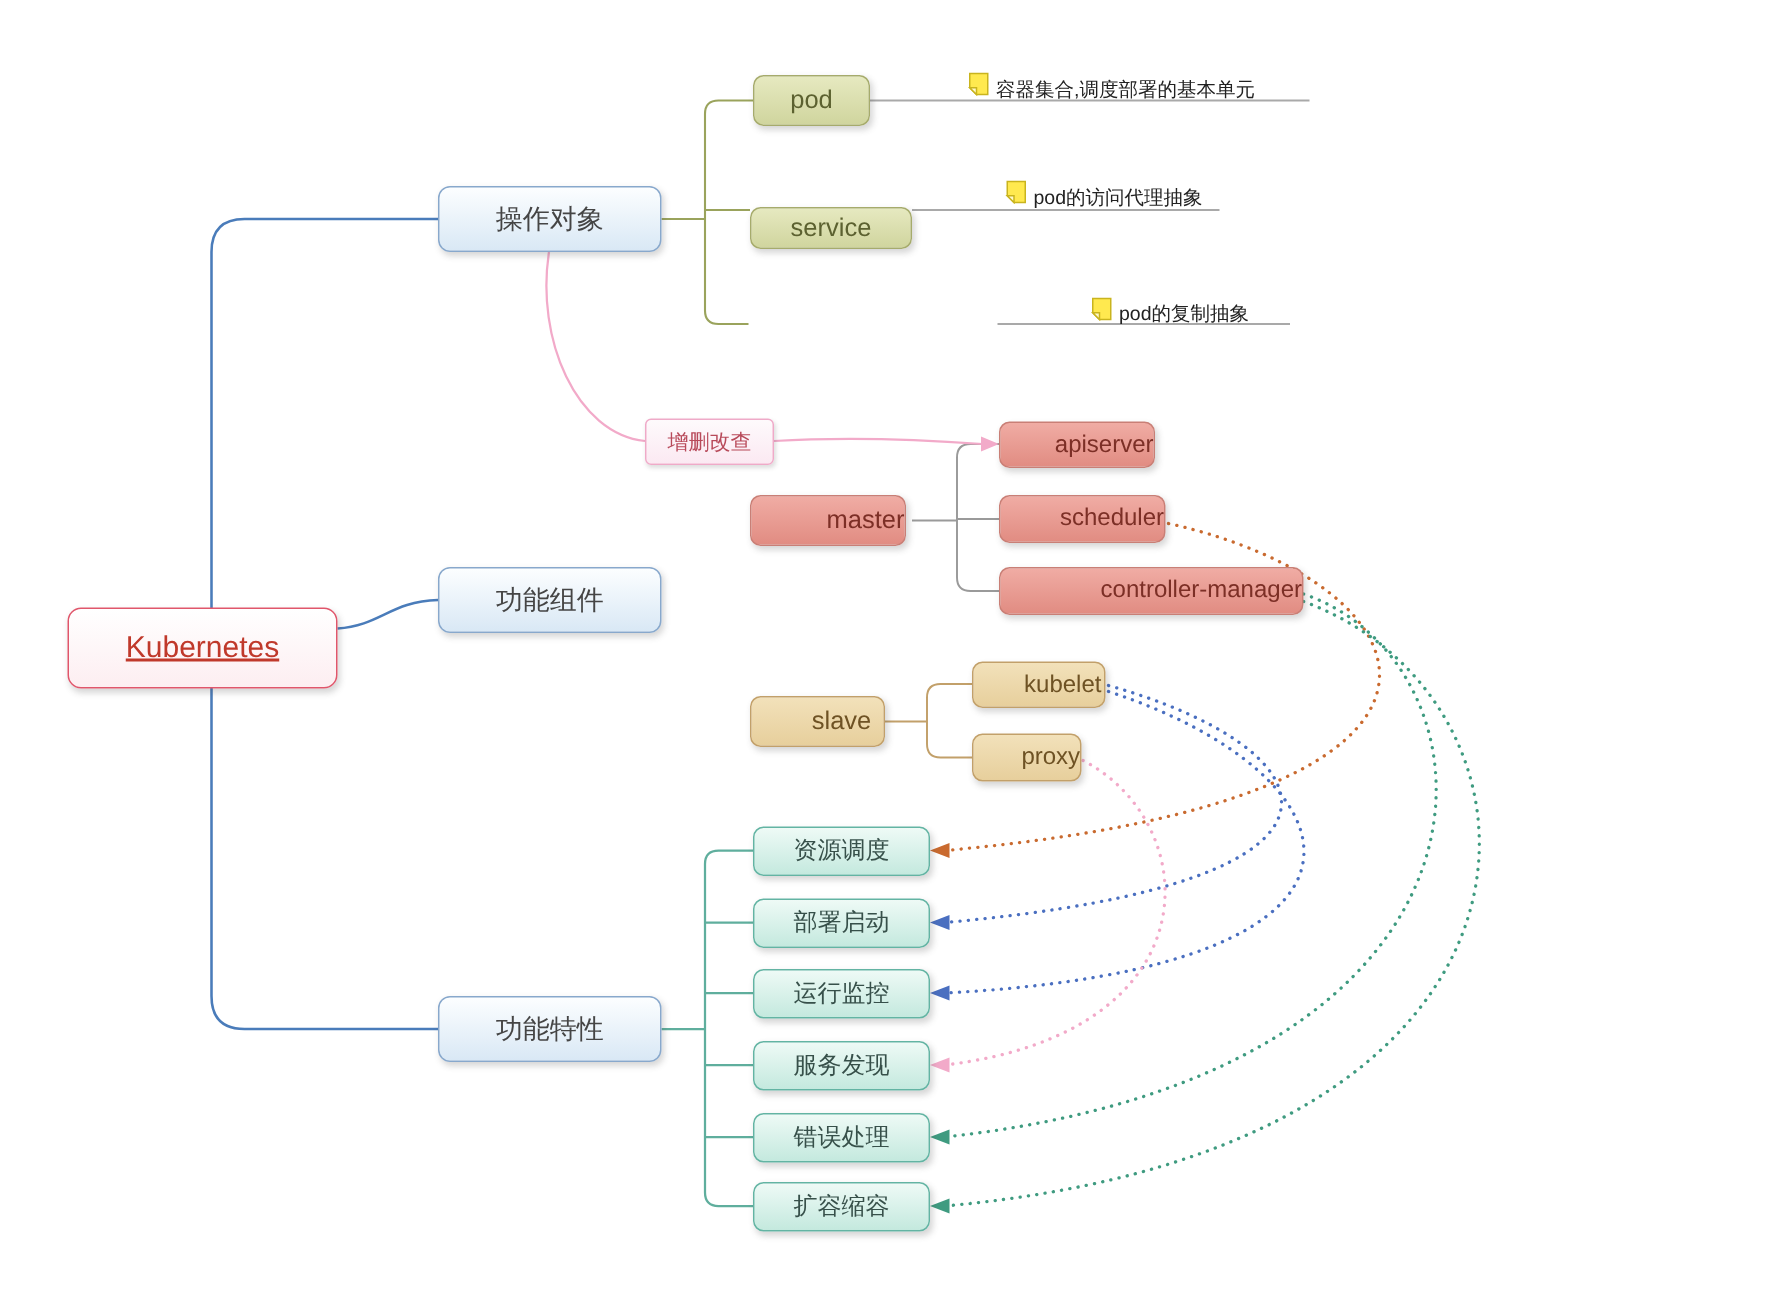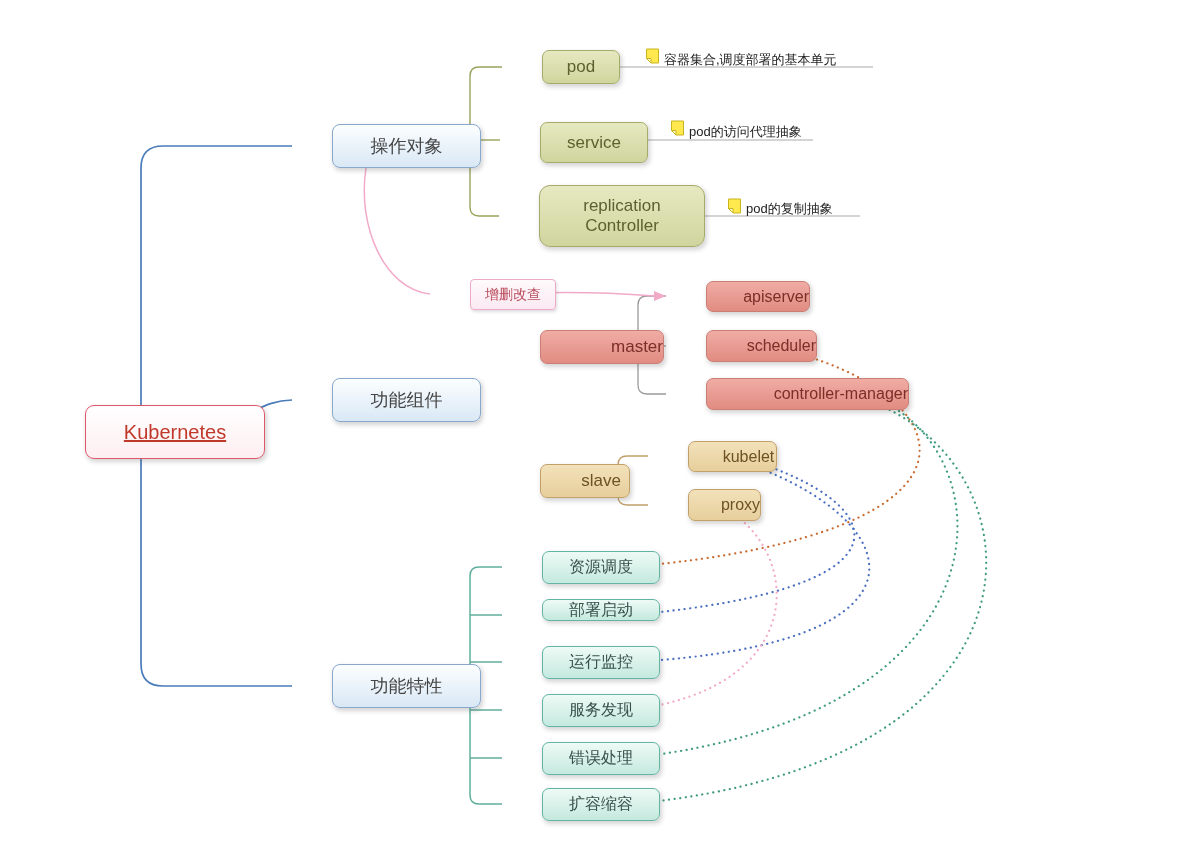--- a/index.html
+++ b/index.html
@@ -14,21 +14,21 @@
   .l-note {stroke:#a9a9a9;stroke-width:1.2;fill:none}
   .l-pink {stroke:#f2aac9;stroke-width:1.5;fill:none}
   .d-orange,.d-blue,.d-pink,.d-green{stroke-width:2.2;fill:none;stroke-dasharray:0.1 5.5;stroke-linecap:round}
   .d-orange{stroke:#c96a2f}
   .d-blue  {stroke:#4a6fc0}
   .d-pink  {stroke:#f2aac9}
   .d-green {stroke:#3f9b80}
 
   .node{position:absolute;display:flex;align-items:center;justify-content:center;
         box-sizing:border-box;border-radius:7px;white-space:pre-line;text-align:center;
-        box-shadow:1.5px 2.5px 4px rgba(70,70,70,.22);margin-left:40px;}
+        box-shadow:1.5px 2.5px 4px rgba(70,70,70,.22);}
   .root{border:1.6px solid #e0566b;background:linear-gradient(#ffffff,#fdeef1);
         color:#c0392b;font-size:20px;border-radius:9px;text-decoration:underline;}
   .topic{border:1.4px solid #88a8cc;background:linear-gradient(#fcfeff,#d9e8f5);
         color:#454545;font-size:18px;border-radius:8px;}
   .olive{border:1px solid #a6ab6c;background:linear-gradient(#e6e9c0,#d0d59e);
         color:#5c6130;font-size:17px;}
   .salmon{border:1px solid #c97f76;background:linear-gradient(#f0aca4,#e18c82);
         color:#7c2f26;font-size:16px;justify-content:flex-end;}
   .tan{border:1px solid #c2a06a;background:linear-gradient(#f2e1ba,#e7cf9c);
         color:#6e5224;font-size:16px;padding-left:32px;}
@@ -119,33 +119,29 @@
   <div class="node topic" style="left:292px;top:378px;width:149px;height:44px">
     <span>功能组件</span>
   </div>
   <div class="node topic" style="left:292px;top:664px;width:149px;height:44px">
     <span>功能特性</span>
   </div>
 
   <div class="node olive" style="left:502px;top:50px;width:78px;height:34px">
     <span>pod</span>
   </div>
-  <div class="node olive" style="left:500px;top:122px;width:108px;height:41px">
+  <div class="node olive" style="left:500px;top:138px;width:108px;height:28px">
     <span>service</span>
-  </div>
-  <div class="node olive big" style="left:499px;top:185px;width:166px;height:62px">
-    <span>replication
-Controller</span>
   </div>
 
   <div class="node crud" style="left:430px;top:279px;width:86px;height:31px">
     <span>增删改查</span>
   </div>
 
-  <div class="node salmon" style="left:500px;top:330px;width:124px;height:34px;font-size:17px">
+  <div class="node salmon" style="left:500px;top:330px;width:104px;height:34px;font-size:17px">
     <span>master</span>
   </div>
   <div class="node salmon" style="left:666px;top:281px;width:104px;height:31px">
     <span>apiserver</span>
   </div>
   <div class="node salmon" style="left:666px;top:330px;width:111px;height:32px">
     <span>scheduler</span>
   </div>
   <div class="node salmon" style="left:666px;top:378px;width:203px;height:32px">
     <span>controller-manager</span>
@@ -157,21 +153,21 @@
   <div class="node tan" style="left:648px;top:441px;width:89px;height:31px">
     <span>kubelet</span>
   </div>
   <div class="node tan" style="left:648px;top:489px;width:73px;height:32px">
     <span>proxy</span>
   </div>
 
   <div class="node teal" style="left:502px;top:551px;width:118px;height:33px">
     <span>资源调度</span>
   </div>
-  <div class="node teal" style="left:502px;top:599px;width:118px;height:22px">
+  <div class="node teal" style="left:502px;top:599px;width:118px;height:33px">
     <span>部署启动</span>
   </div>
   <div class="node teal" style="left:502px;top:646px;width:118px;height:33px">
     <span>运行监控</span>
   </div>
   <div class="node teal" style="left:502px;top:694px;width:118px;height:33px">
     <span>服务发现</span>
   </div>
   <div class="node teal" style="left:502px;top:742px;width:118px;height:33px">
     <span>错误处理</span>

